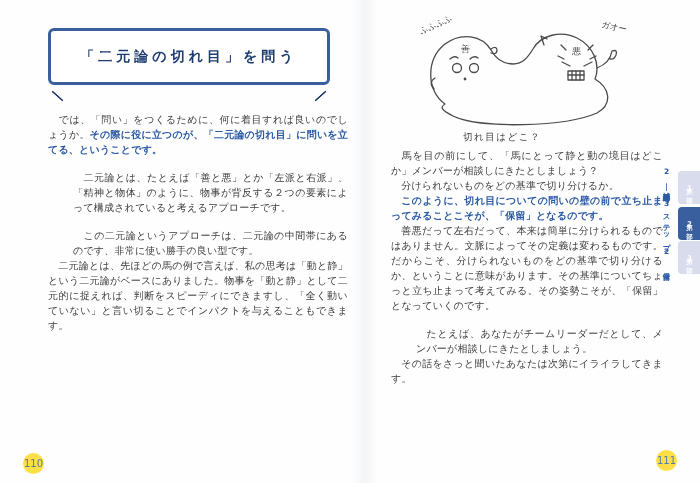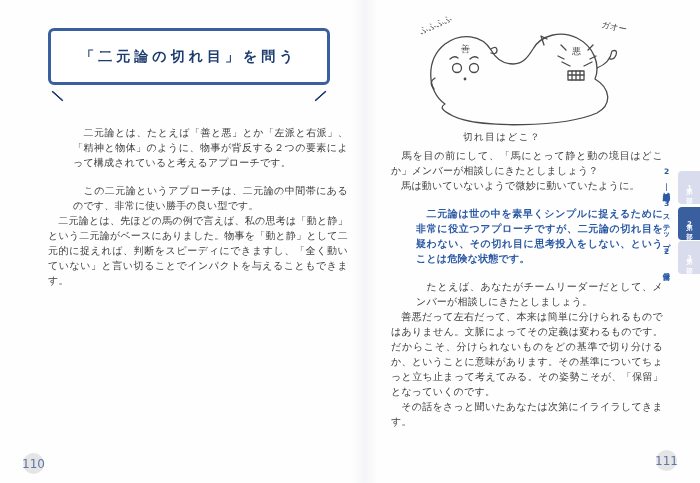--- a/index.html
+++ b/index.html
@@ -19,23 +19,23 @@
   #tick-right{left:313px;top:95px;transform:rotate(-42deg);}
   
   .body-col{position:absolute;}
   #left-body{left:48px;top:112px;width:300px;}
   #right-body{left:391px;top:148px;width:272px;}
   .para{margin:0;font-size:10px;line-height:15px;color:#3c3c3c;text-align:justify;
         letter-spacing:0.2px;}
   .para.gap{margin-top:13px;margin-left:25px;}
   .run.em{color:#2b5aa5;font-weight:bold;}
   
-  .pagenum{position:absolute;width:21px;height:21px;border-radius:50%;background:#e5e5e5;
+  .pagenum{position:absolute;width:21px;height:21px;border-radius:50%;background:#fde047;
            color:#6076a6;font-family:"DejaVu Sans","Liberation Sans",sans-serif;
-           font-size:12px;display:flex;align-items:center;justify-content:center;}
+           font-size:10px;display:flex;align-items:center;justify-content:center;}
   #pagenum-left{left:23px;top:453px;}
   #pagenum-right{left:656px;top:450px;}
   
   #chapter-label{position:absolute;left:661px;top:167px;height:120px;
                  writing-mode:vertical-rl;text-orientation:upright;
                  font-family:"DejaVu Sans","Liberation Sans",sans-serif;
                  font-size:7.5px;letter-spacing:1px;color:#2b5aa5;font-weight:bold;}
   .tab{position:absolute;left:678px;width:22px;height:33px;border-radius:4px 0 0 4px;
        display:flex;align-items:center;justify-content:center;}
   .tab span{writing-mode:vertical-rl;text-orientation:upright;color:#ffffff;
@@ -56,20 +56,21 @@
   <div id="gutter"></div>
 
   <div id="title-box">
     <div class="title-line">「二元論の切れ目」を</div>
     <div class="title-line">問う</div>
   </div>
   <div class="tick" id="tick-left"></div>
   <div class="tick" id="tick-right"></div>
 
   <div id="left-body" class="body-col">
+      <p class="para"><span class="run">　では、「問い」をつくるために、何に着目すれば良いのでしょうか。</span><span class="run em">その際に役に立つのが、「二元論の切れ目」に問いを立てる、ということです。</span></p>
       <p class="para gap"><span class="run">　二元論とは、たとえば「善と悪」とか「左派と右派」、「精神と物体」のように、物事が背反する２つの要素によって構成されていると考えるアプローチです。</span></p>
       <p class="para gap"><span class="run">　この二元論というアプローチは、二元論の中間帯にあるのです、非常に使い勝手の良い型です。</span></p>
       <p class="para"><span class="run">　二元論とは、先ほどの馬の例で言えば、私の思考は「動と静」という二元論がベースにありました。物事を「動と静」として二元的に捉えれば、判断をスピーディにできますし、「全く動いていない」と言い切ることでインパクトを与えることもできます。</span></p>
     </div>
 
   <div class="pagenum" id="pagenum-left">110</div>
 
   <svg id="doodle" width="250" height="132" viewBox="0 0 250 132">
     <path class="stroke" d="M50,92 C32,80 30,48 50,32 C66,20 87,23 96,38 C101,47 108,52 118,52
              C128,52 133,45 138,37 C146,23 166,18 182,26 C198,34 206,52 200,67
@@ -97,24 +98,24 @@
 
     <text class="hand" x="26" y="22" font-size="8.5" transform="rotate(-24 26 22)">ふふふふ</text>
     <text class="hand" x="66" y="40" font-size="9">善</text>
     <text class="hand" x="177" y="42" font-size="9">悪</text>
     <text class="hand" x="206" y="15" font-size="8.5" transform="rotate(12 206 15)">ガオー</text>
     <text class="hand" x="68" y="128" font-size="9.5" letter-spacing="1.5">切れ目はどこ？</text>
   </svg>
 
   <div id="right-body" class="body-col">
       <p class="para"><span class="run">　馬を目の前にして、「馬にとって静と動の境目はどこか」メンバーが相談しにきたとしましょう？</span></p>
-      <p class="para"><span class="run">　馬は動いていないようで微妙に動いていたように。</span></p>
-      <p class="para gap"><span class="run em">　二元論は世の中を素早くシンプルに捉えるために非常に役立つアプローチですが、二元論の切れ目を疑わない、その切れ目に思考投入をしない、ということは危険な状態です。</span></p>
+      <p class="para"><span class="run">　分けられないものをどの基準で切り分けるか。</span></p>
+      <p class="para"><span class="run em">　このように、切れ目についての問いの壁の前で立ち止まってみることこそが、「保留」となるのです。</span></p>
+      <p class="para"><span class="run">　善悪だって左右だって、本来は簡単に分けられるものではありません。文脈によってその定義は変わるものです。だからこそ、分けられないものをどの基準で切り分けるか、ということに意味があります。その基準についてちょっと立ち止まって考えてみる。その姿勢こそが、「保留」となっていくのです。</span></p>
       <p class="para gap"><span class="run">　たとえば、あなたがチームリーダーだとして、メンバーが相談しにきたとしましょう。</span></p>
-      <p class="para"><span class="run">　善悪だって左右だって、本来は簡単に分けられるものではありません。文脈によってその定義は変わるものです。だからこそ、分けられないものをどの基準で切り分けるか、ということに意味があります。その基準についてちょっと立ち止まって考えてみる。その姿勢こそが、「保留」となっていくのです。</span></p>
       <p class="para"><span class="run">　その話をさっと聞いたあなたは次第にイライラしてきます。</span></p>
     </div>
 
   <div class="pagenum" id="pagenum-right">111</div>
 
   <div id="chapter-label">2｜補助思考の3ステップ2　保留</div>
   <div class="tab" id="tab-1">
     <span>第1部</span>
   </div>
   <div class="tab" id="tab-2">

